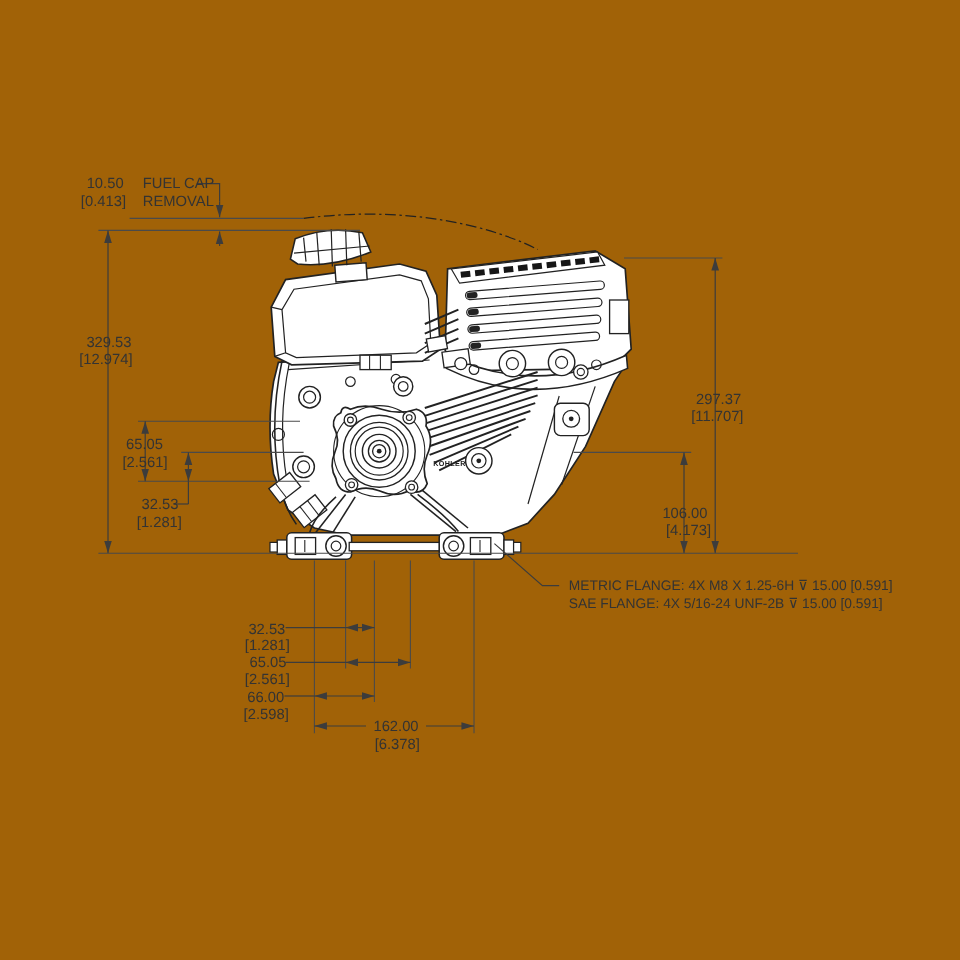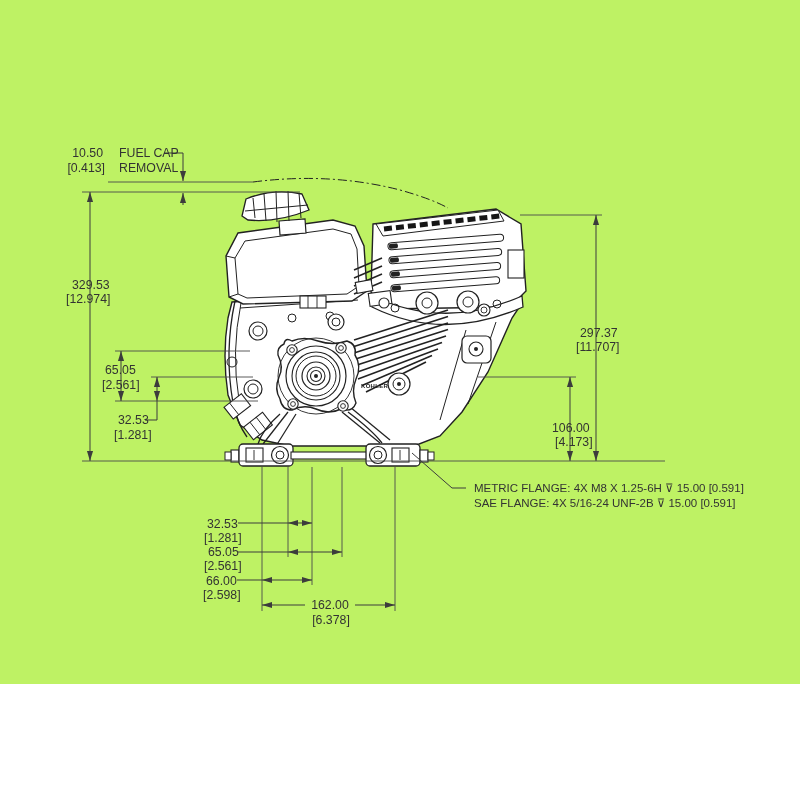--- a/index.html
+++ b/index.html
@@ -1,16 +1,16 @@
 <!DOCTYPE html>
 <html><head>
 <meta charset="utf-8">
 <style>
   html,body{margin:0;padding:0;background:#ffffff;}
-  #stage{position:relative;width:800px;height:684px;background:#bef264;overflow:hidden;
+  #stage{position:relative;width:800px;height:800px;background:#a16207;overflow:hidden;
          font-family:"Liberation Sans", sans-serif;}
   svg{position:absolute;left:0;top:0;}
   svg text{font-family:"Liberation Sans", sans-serif;fill:#333333;font-size:12.3px;}
   .dim-line{stroke:#3c3c3c;stroke-width:1;fill:none;}
   .ext-line{stroke:#4a4a4a;stroke-width:0.9;fill:none;}
   .eng{stroke:#222222;fill:#ffffff;}
   .eng-l{stroke:#222222;fill:none;}
   .note-text{font-size:11.5px;}
   .brand{font-size:6px;font-weight:bold;letter-spacing:0.3px;fill:#1a1a1a;}
 </style>

